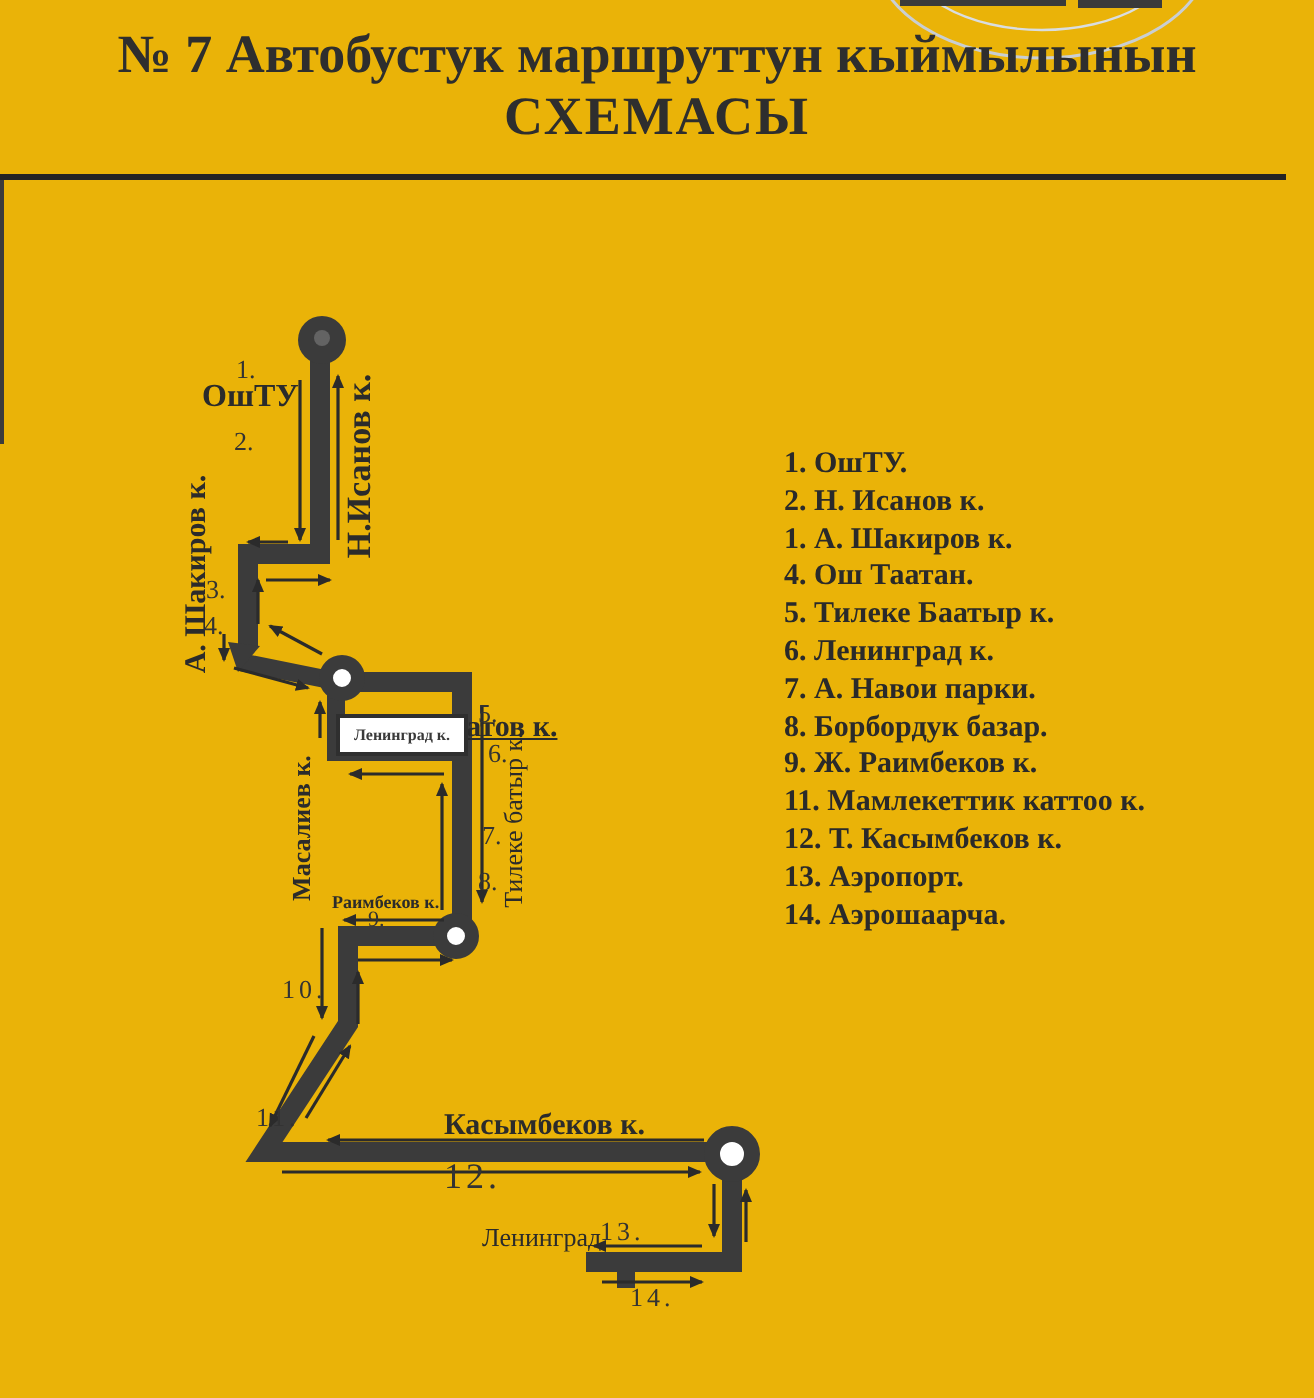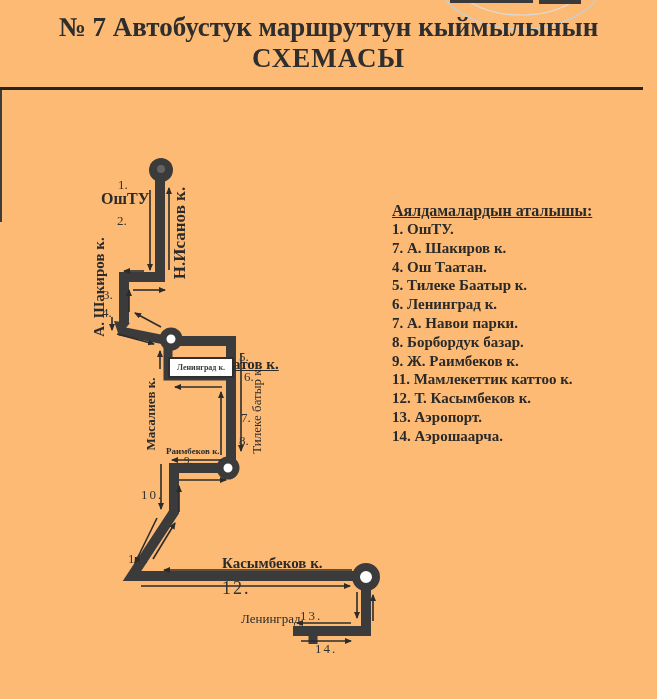--- a/index.html
+++ b/index.html
@@ -1,35 +1,35 @@
 <!DOCTYPE html>
 <html><head>
 <meta charset="utf-8">
 <style>
   html,body{margin:0;padding:0;background:#e8e8e8;}
-  #page{position:relative;width:657px;height:699px;background:#fdba74;overflow:hidden;
+  #page{position:relative;width:657px;height:699px;background:#eab308;overflow:hidden;
         font-family:"Liberation Serif", serif;color:#2d2d2d;}
   #title{position:absolute;left:0;top:12px;width:657px;text-align:center;
          font-weight:bold;font-size:27px;line-height:31px;color:#2e2e2e;z-index:3;}
   #title .t2{letter-spacing:1px;}
   #rule{position:absolute;left:0;top:87px;width:643px;height:3px;background:#242424;z-index:3;}
   #left-border{position:absolute;left:0;top:90px;width:2px;height:132px;background:#3c3c3c;z-index:3;}
   .stamp-seg{position:absolute;background:#3a3a3a;z-index:3;}
   #map-svg{position:absolute;left:0;top:0;z-index:1;}
   .lbl{position:absolute;white-space:nowrap;z-index:2;color:#2b2b2b;}
   .num{font-size:13px;color:#333;}
   .sp{letter-spacing:2px;}
   .street{font-weight:bold;}
   .rot{transform:translate(-50%,-50%) rotate(-90deg);transform-origin:center;}
   #leningrad-box{position:absolute;left:168px;top:357px;width:62px;height:17px;
       border:2px solid #2f2f2f;background:#fff;z-index:2;display:flex;align-items:center;justify-content:center;}
   #leningrad-box span{font-size:8px;font-weight:bold;color:#3a3a3a;}
   #legend{position:absolute;left:392px;top:202px;z-index:2;}
   #legend-heading{font-size:16px;font-weight:bold;text-decoration:underline;color:#2a2a2a;}
-  #legend-items{font-family:Liberation Serif, serif;}
+  #legend-items{margin-top:21px;font-family:Liberation Serif, serif;}
   .legend-item{font-size:15px;font-weight:bold;line-height:18.8px;color:#2a2a2a;}
   #stamp-arc{position:absolute;left:0;top:0;z-index:0;}
 </style>
 </head>
 <body>
 
 <div id="page">
 
   <svg id="stamp-arc" width="657" height="120">
     <ellipse cx="521" cy="-24" rx="84" ry="53" fill="none" stroke="#c9ced2" stroke-width="1.5"></ellipse>
@@ -121,24 +121,24 @@
   <div class="lbl num" style="left:184px;top:454px;font-size:11px;">9.</div>
   <div class="lbl num sp" style="left:141px;top:487px;">10.</div>
   <div class="lbl num sp" style="left:128px;top:551px;">11.</div>
   <div class="lbl street" style="left:222px;top:555px;font-size:15px;">Касымбеков к.</div>
   <div class="lbl num sp" style="left:222px;top:578px;font-size:18px;">12.</div>
   <div class="lbl" style="left:241px;top:611px;font-size:13px;">Ленинград</div>
   <div class="lbl num sp" style="left:300px;top:608px;">13.</div>
   <div class="lbl num sp" style="left:315px;top:641px;">14.</div>
 
   <div id="legend">
-    <div id="legend-heading">Аялдамалардын аталышы:</div>
     <div id="legend-items">
       <div class="legend-item">1. ОшТУ.</div>
-      <div class="legend-item">7. А. Шакиров к.</div>
+      <div class="legend-item">2. Н. Исанов к.</div>
+      <div class="legend-item">1. А. Шакиров к.</div>
       <div class="legend-item">4. Ош Таатан.</div>
       <div class="legend-item">5. Тилеке Баатыр к.</div>
       <div class="legend-item">6. Ленинград к.</div>
       <div class="legend-item">7. А. Навои парки.</div>
       <div class="legend-item">8. Борбордук базар.</div>
       <div class="legend-item">9. Ж. Раимбеков к.</div>
       <div class="legend-item">11. Мамлекеттик каттоо к.</div>
       <div class="legend-item">12. Т. Касымбеков к.</div>
       <div class="legend-item">13. Аэропорт.</div>
       <div class="legend-item">14. Аэрошаарча.</div>

